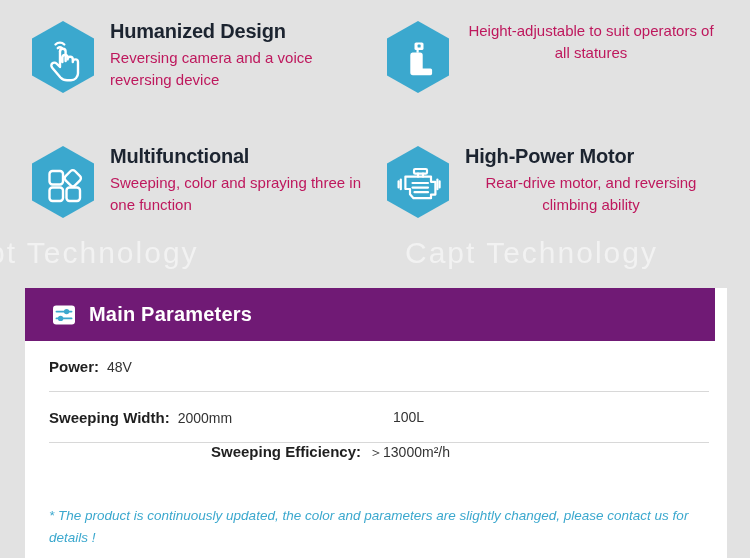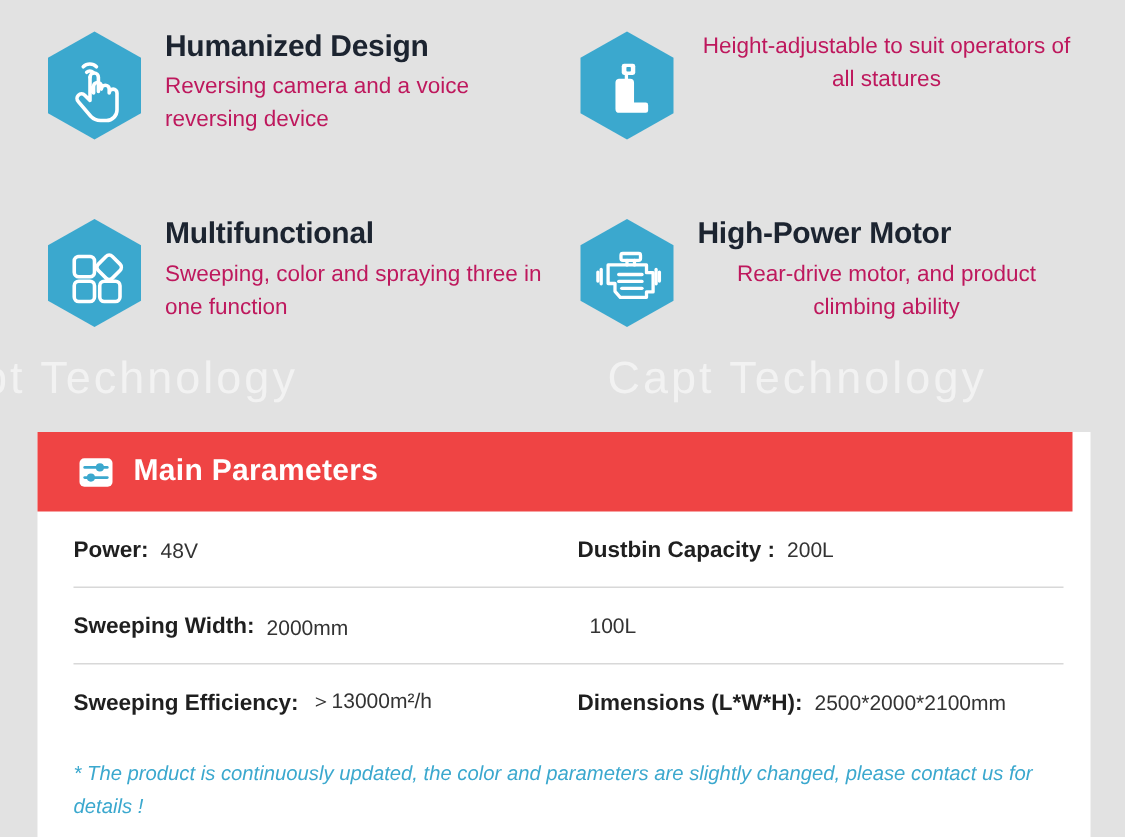--- a/index.html
+++ b/index.html
@@ -82,21 +82,21 @@
   
   .params-card {
     position: absolute;
     left: 25px;
     top: 288px;
     width: 702px;
     background: #ffffff;
     box-sizing: border-box;
   }
   .params-header {
-    background: #ef4444;
+    background: #701a75;
     height: 53px;
     width: 690px;
     display: flex;
     align-items: center;
     padding-left: 27px;
     box-sizing: border-box;
   }
   .params-header .hdr-icon {
     width: 24px; height: 24px;
     flex: 0 0 24px;
@@ -111,27 +111,27 @@
 
   .params-body {
     padding: 0 18px 0 24px;
   }
   .param-row {
     display: flex;
     height: 50px;
     align-items: center;
     border-bottom: 1px solid #d8d8d8;
   }
-  .param-row.last { border-bottom: none; }
+  .param-row.last { border-bottom: none; flex-direction: column; }
   .param-cell {
     display: flex;
     align-items: baseline;
     white-space: nowrap;
   }
-  .param-cell.c1 { width: 336px; align-items: flex-end; }
+  .param-cell.c1 { width: 336px; }
   .param-label {
     font-size: 15px;
     font-weight: bold;
     color: #1f1f1f;
   }
   .param-value {
     font-size: 14px;
     color: #333333;
     margin-left: 8px;
     font-weight: 400;
@@ -221,21 +221,21 @@
           <path d="M52.4 34.6 v9.6"></path>
           <path d="M54.6 36.4 v6"></path>
           <path d="M27.5 38 h15.5"></path>
           <path d="M27.5 42.6 h15.5"></path>
           <path d="M29.5 47.2 h13.5"></path>
         </g>
       </svg>
     </div>
     <div class="feat-text">
       <div class="feat-title">High-Power Motor</div>
-      <div class="feat-desc">Rear-drive motor, and product climbing ability</div>
+      <div class="feat-desc">Rear-drive motor, and reversing climbing ability</div>
     </div>
   </div>
 </div>
 
 <div class="params-card">
 
   <div class="params-header">
     <span class="hdr-icon">
       <svg width="24" height="24" viewBox="0 0 24 24">
         <rect x="1" y="2.5" width="22" height="19" rx="3.2" fill="#ffffff"></rect>
@@ -250,43 +250,35 @@
     <span class="params-title">Main Parameters</span>
   </div>
 
   <div class="params-body">
 
     <div class="param-row">
       <div class="param-cell c1">
         <span class="param-label">Power:</span>
         <span class="param-value">48V</span>
       </div>
-      <div class="param-cell">
-        <span class="param-label">Dustbin Capacity :</span>
-        <span class="param-value">200L</span>
-      </div>
     </div>
 
     <div class="param-row">
       <div class="param-cell c1">
         <span class="param-label">Sweeping Width:</span>
         <span class="param-value">2000mm</span>
       </div>
       <div class="param-cell">
         <span class="param-value">100L</span>
       </div>
     </div>
 
     <div class="param-row last">
       <div class="param-cell c1">
         <span class="param-label">Sweeping Efficiency:</span>
         <span class="param-value">＞13000m²/h</span>
       </div>
-      <div class="param-cell">
-        <span class="param-label">Dimensions (L*W*H):</span>
-        <span class="param-value">2500*2000*2100mm</span>
-      </div>
     </div>
 
   </div>
 
   <div class="param-note">* The product is continuously updated, the color and parameters are slightly changed, please contact us for details !</div>
 </div>
 
 </body></html>

